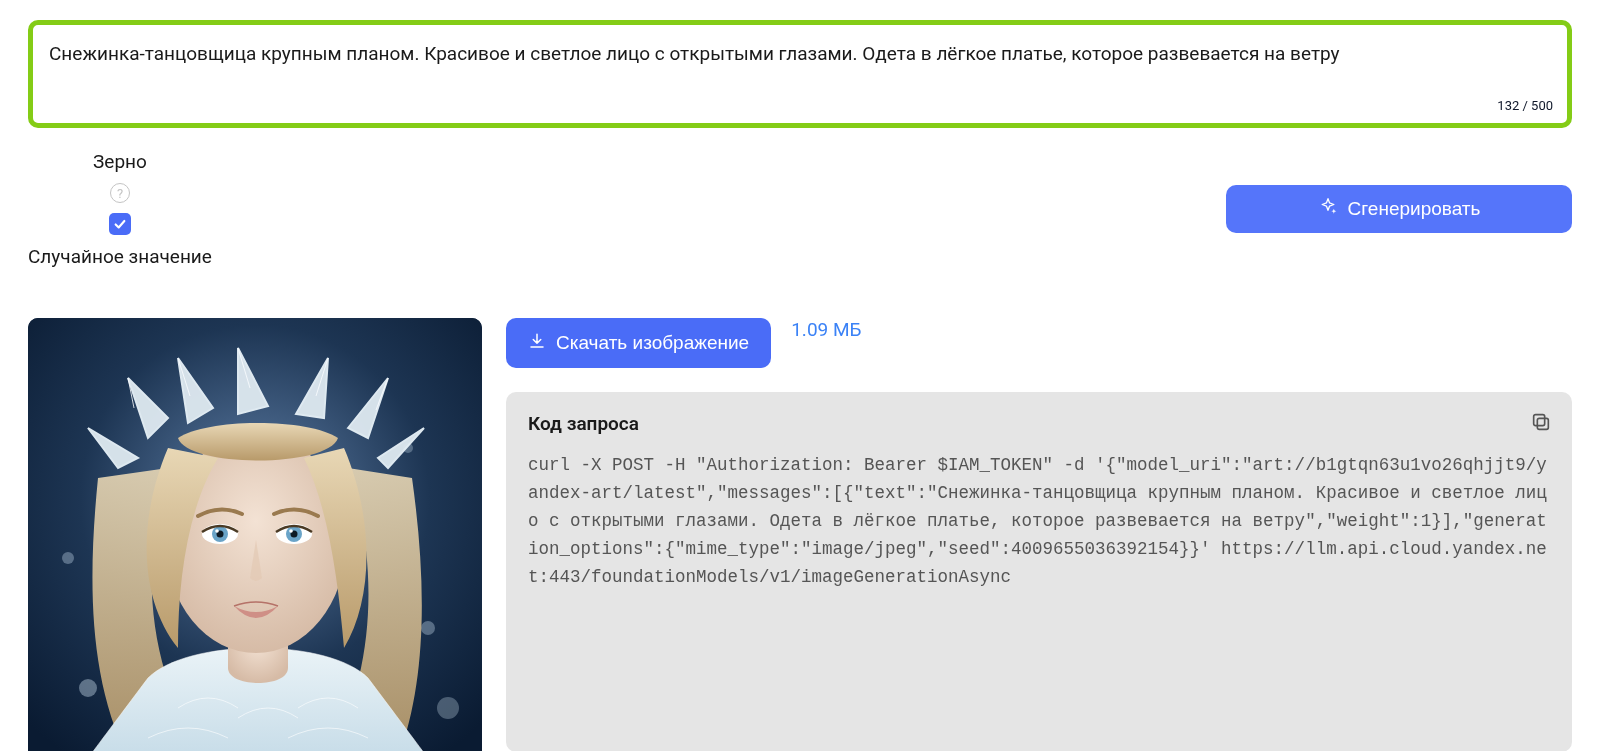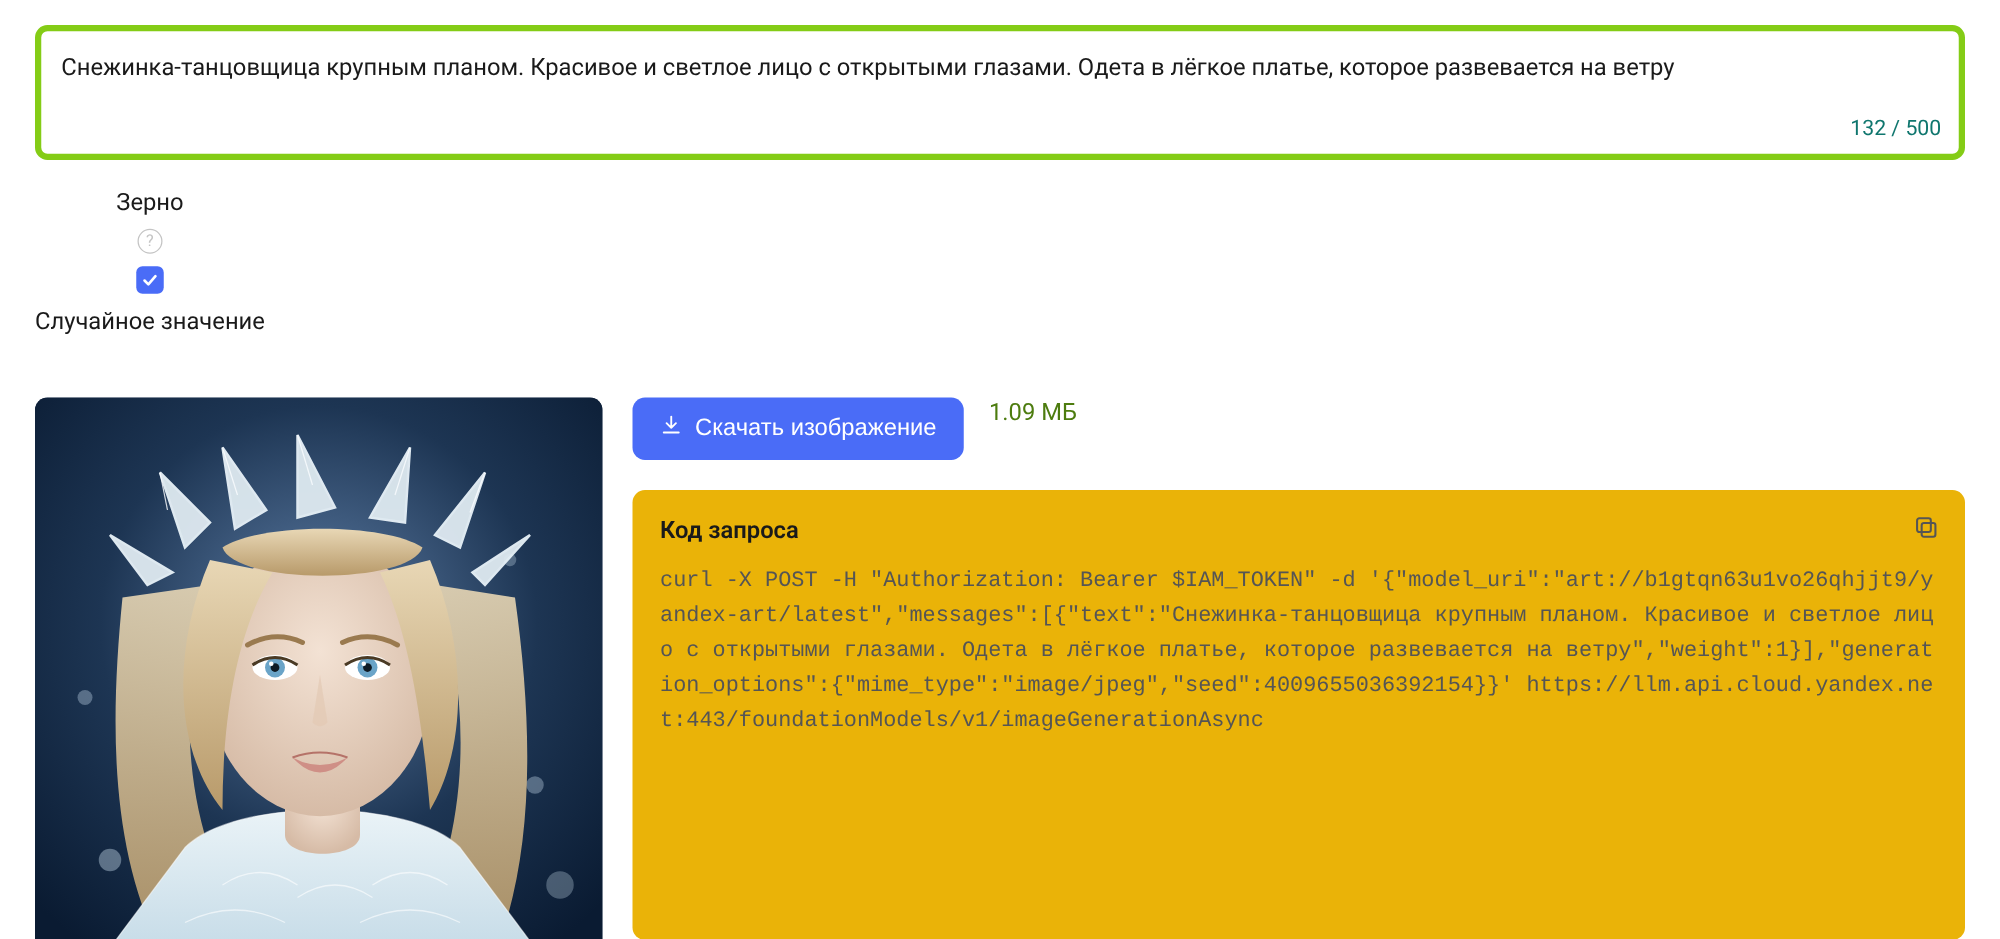--- a/index.html
+++ b/index.html
@@ -25,22 +25,22 @@
       outline: none;
       border: none;
       width: 100%;
       resize: none;
       font-family: inherit;
     }
     .char-count {
       position: absolute;
       right: 14px;
       bottom: 10px;
-      color: #0f766e;
-      font-size: 17px;
+      color: #0f172a;
+      font-size: 13px;
     }
     .controls-row {
       display: flex;
       align-items: center;
       justify-content: space-between;
       margin-bottom: 50px;
     }
     .seed-group {
       display: flex;
       align-items: center;
@@ -128,25 +128,25 @@
       padding: 0 22px;
       height: 50px;
       font-size: 19px;
       cursor: pointer;
       display: inline-flex;
       align-items: center;
       gap: 10px;
     }
     .download-btn svg { width: 18px; height: 18px; }
     .file-size {
-      color: #4d7c0f;
+      color: #3b82f6;
       font-size: 19px;
     }
     .code-panel {
-      background: #eab308;
+      background: #e5e5e5;
       border-radius: 10px;
       padding: 20px 22px;
       position: relative;
       min-height: 360px;
     }
     .code-title {
       font-size: 19px;
       font-weight: 600;
       color: #1a1a1a;
       margin-bottom: 16px;
@@ -184,20 +184,29 @@
   <div class="seed-group">
     <span class="seed-label">Зерно</span>
     <span class="help-icon">?</span>
     <span class="checkbox">
       <svg viewBox="0 0 16 16" fill="none">
           <path d="M3 8.5L6.5 12L13 4.5" stroke="#fff" stroke-width="2.4" stroke-linecap="round" stroke-linejoin="round"></path>
         </svg>
     </span>
     <span class="checkbox-label">Случайное значение</span>
   </div>
+  <button class="generate-btn">
+    <span>
+      <svg viewBox="0 0 24 24" fill="none">
+          <path d="M12 2l1.9 5.1L19 9l-5.1 1.9L12 16l-1.9-5.1L5 9l5.1-1.9L12 2z" stroke="#fff" stroke-width="1.6" stroke-linejoin="round"></path>
+          <path d="M19 14l.8 2.2L22 17l-2.2.8L19 20l-.8-2.2L16 17l2.2-.8L19 14z" fill="#fff"></path>
+        </svg>
+    </span>
+    <span>Сгенерировать</span>
+  </button>
 </div>
 
 <div class="results-row">
   <div class="result-image">
     <svg viewBox="0 0 454 454" preserveAspectRatio="xMidYMid slice">
       <defs>
         <radialGradient id="bg" cx="50%" cy="40%" r="70%">
           <stop offset="0%" stop-color="#5e7ea6"></stop>
           <stop offset="55%" stop-color="#1d3553"></stop>
           <stop offset="100%" stop-color="#0a1b32"></stop>

